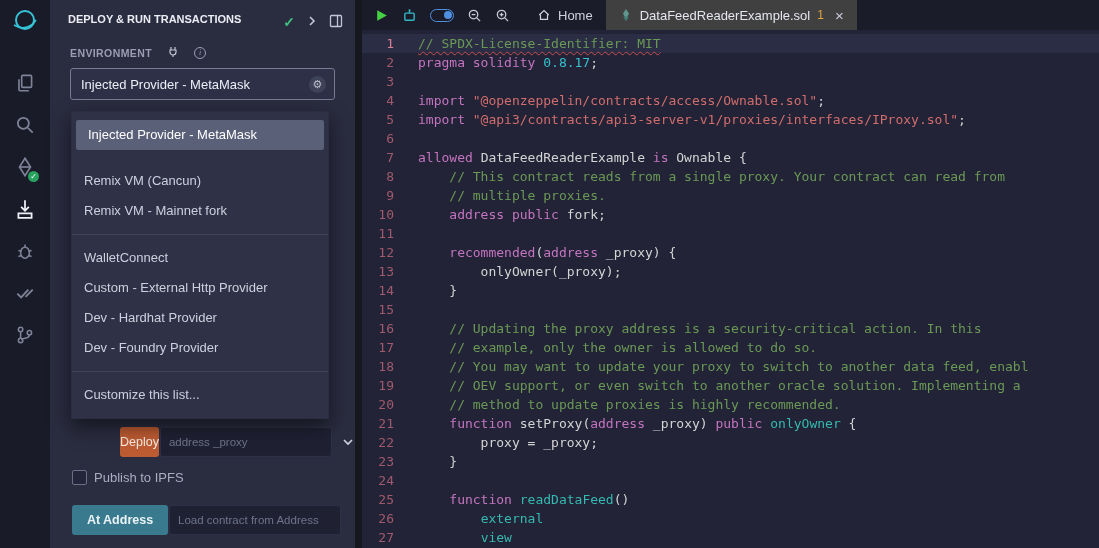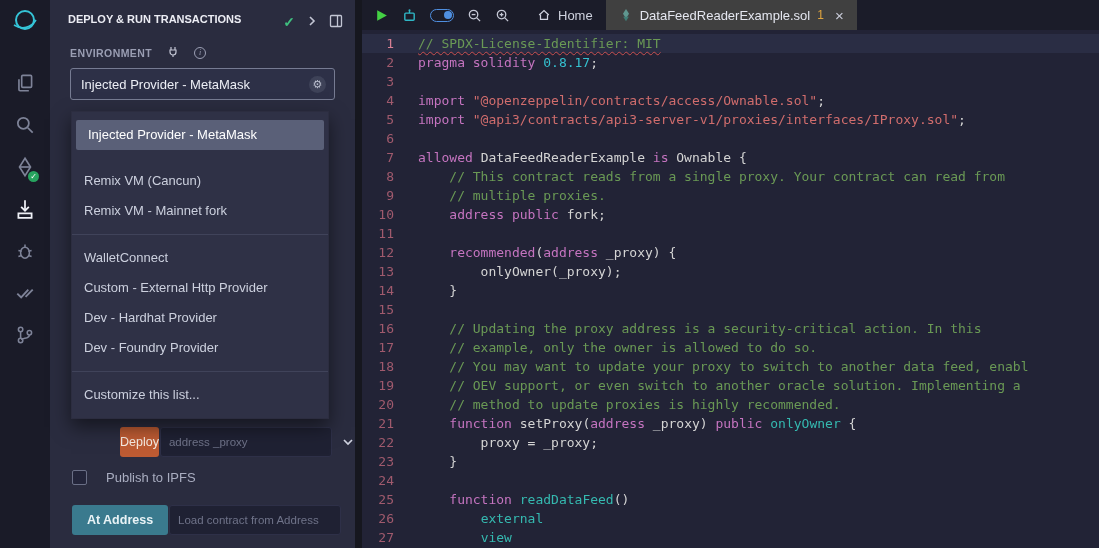--- a/index.html
+++ b/index.html
@@ -44,21 +44,21 @@
   .evm-badge { display:inline-block; margin:0 0 0 22px; background:#0f766e; color:#f5e9de; font-size:10px; font-weight:700; padding:2px 6px; border-radius:3px; }
 
   .deploy-row { display:flex; align-items:center; margin:9px 14px 0 22px; gap:1px;padding-left:48px; }
   .btn { border:none; border-radius:3px; font-size:12.5px; cursor:pointer; font-family:inherit; }
   .btn-deploy { width:88px; height:30px; background:#bd5b33; color:#f7ebe2; }
   .txt-input { height:30px; background:#1f2133; border:1px solid #2e3048; border-radius:3px; color:#c7cad8; font-size:11.5px; padding:0 8px; outline:none; flex:1; font-family:inherit; }
   .txt-input::placeholder { color:#6f7389; }
   .row-caret { color:#cfd2df; margin-left:8px; display:flex; }
   .row-caret svg { width:14px; height:14px; }
 
-  .publish-row { display:flex; align-items:center; gap:19px; margin:13px 22px 0 22px; }
+  .publish-row { display:flex; align-items:center; gap:7px; margin:13px 22px 0 22px; }
   .checkbox { width:15px; height:15px; background:#23253a; border:1px solid #6a6f86; border-radius:2px; cursor:pointer; }
   .publish-label { font-size:13px; color:#a9adc0; }
 
   .ataddr-row { display:flex; align-items:center; margin:20px 14px 0 22px; gap:1px; }
   .btn-ataddr { width:106px; height:30px; background:#3a7a8e; color:#e9f3f6; font-weight:600; }
 
   
   .editor { flex:1; display:flex; flex-direction:column; background:#222336; border-left:7px solid #16171f; min-width:0; }
   .tabbar { height:30px; background:#1b1c29; display:flex; align-items:stretch; flex:0 0 30px; }
   .toolbar { display:flex; align-items:center; gap:13px; padding:0 14px 0 12px; }

